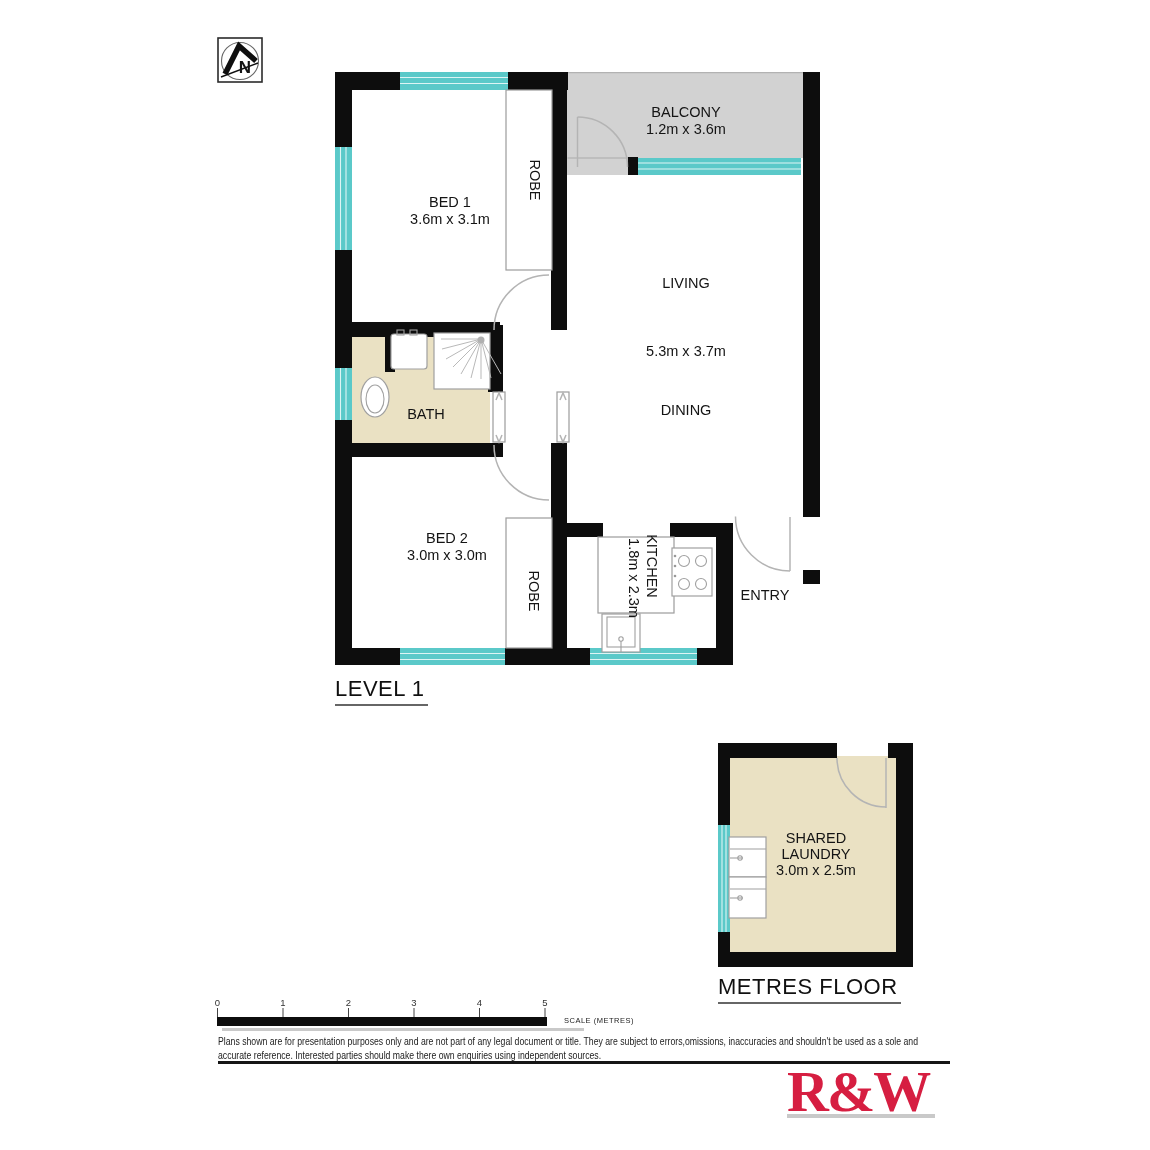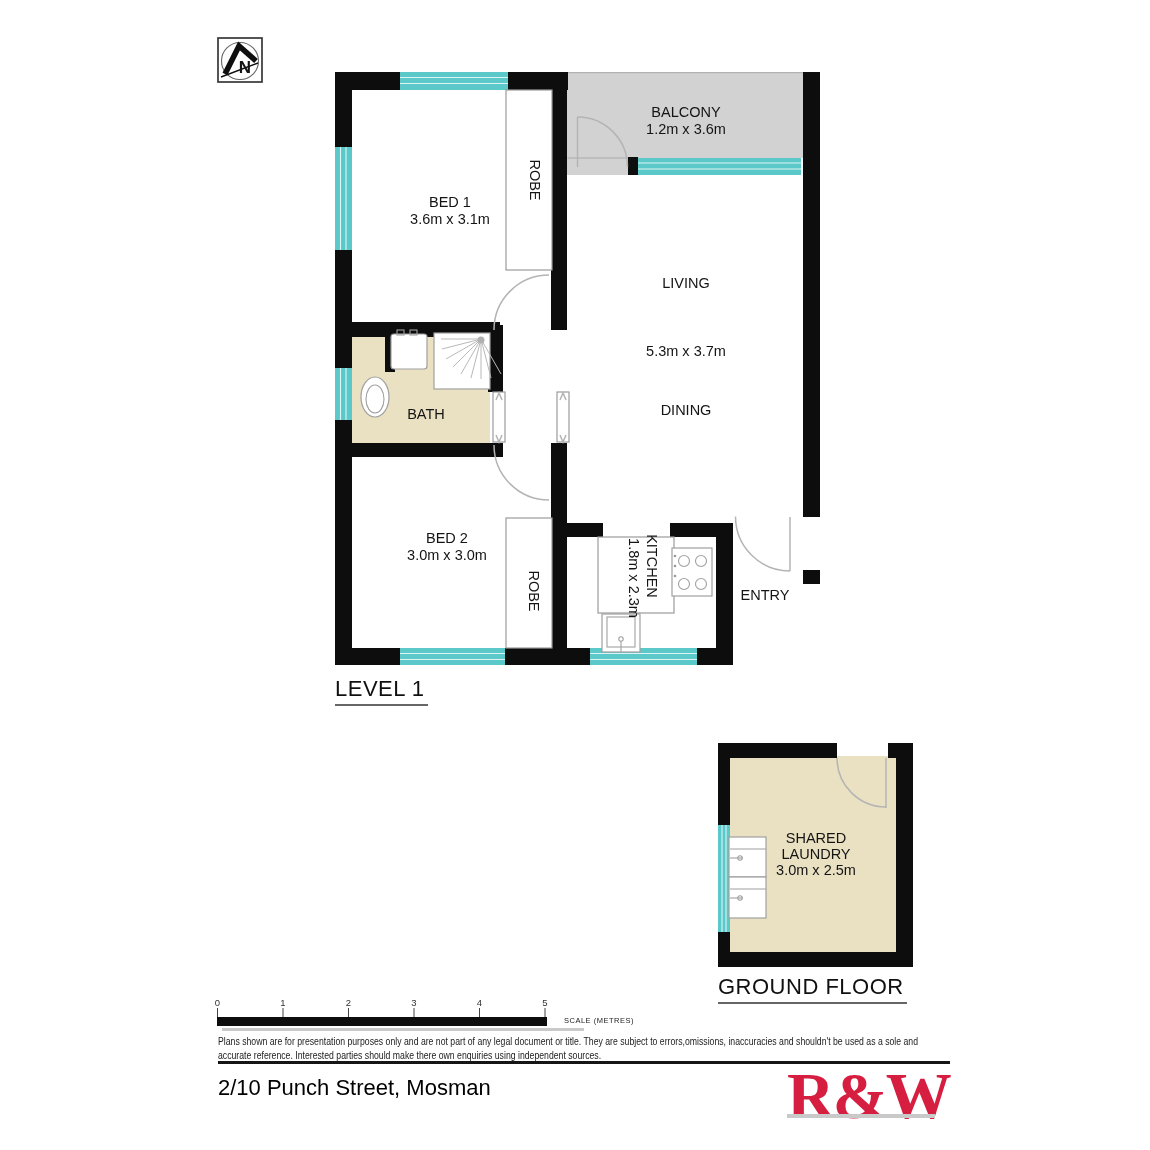--- a/index.html
+++ b/index.html
@@ -18,21 +18,21 @@
   .fan{stroke:#b9b9b9;stroke-width:1;}
   .edge{stroke:#aaaaaa;stroke-width:1;}
   .lbl{font:14.5px "Liberation Sans",sans-serif;fill:#141414;text-anchor:middle;}
   .plan-title{position:absolute;display:inline-block;font-size:22px;letter-spacing:.5px;
               color:#101010;border-bottom:2px solid #666;padding:0 3px 2px 0;}
   .disc{position:absolute;white-space:nowrap;font-size:11px;color:#222;
         transform:scaleX(.79);transform-origin:0 0;}
   .rule{position:absolute;left:218px;top:1061px;width:732px;height:3px;background:#151515;}
   .address{position:absolute;left:218px;top:1075px;font-size:22px;color:#000;}
   .logo{position:absolute;left:787px;top:1063px;font-family:"Liberation Serif",serif;
-        font-weight:bold;font-size:66px;line-height:1;letter-spacing:-2px;
+        font-weight:bold;font-size:58px;line-height:1;letter-spacing:-2px;
         color:var(--logo-red,#d61e41);}
   .logo-under{position:absolute;left:787px;top:1114px;width:148px;height:4px;
         background:var(--shadow-grey,#c9c9c9);}
   .sc-num{font:9.5px "Liberation Sans",sans-serif;fill:#333;text-anchor:middle;}
   .sc-lbl{font:7.5px "Liberation Sans",sans-serif;fill:#222;letter-spacing:.5px;}
 </style>
 </head>
 <body>
 
 <div class="canvas">
@@ -186,21 +186,21 @@
         <circle class="fixn" cx="740" cy="858" r="2.2"></circle>
       <line class="fixn" x1="730" y1="898" x2="743" y2="898"></line>
         <circle class="fixn" cx="740" cy="898" r="2.2"></circle>
       <text class="lbl" x="816" y="843">SHARED</text>
       <text class="lbl" x="816" y="859">LAUNDRY</text>
       <text class="lbl" x="816" y="875">3.0m x 2.5m</text>
     </g>
   </svg>
 
   <div class="plan-title" style="left:335px;top:676px;">LEVEL 1</div>
-  <div class="plan-title" style="left:718px;top:974px;">GROUND FLOOR</div>
+  <div class="plan-title" style="left:718px;top:974px;">METRES FLOOR</div>
 
   <svg width="430" height="44" style="left:215px;top:995px;">
     <text class="sc-num" x="2.5" y="11">0</text>
     <text class="sc-num" x="68" y="11">1</text>
     <text class="sc-num" x="133.5" y="11">2</text>
     <text class="sc-num" x="199" y="11">3</text>
     <text class="sc-num" x="264.5" y="11">4</text>
     <text class="sc-num" x="330" y="11">5</text>
     <g stroke="#444" stroke-width="1">
       <line x1="2.5" y1="13" x2="2.5" y2="22"></line>
@@ -212,17 +212,16 @@
     </g>
     <rect x="2" y="22" width="330" height="9" fill="#0d0d0d"></rect>
     <rect x="7" y="33" width="362" height="3" fill="var(--shadow-grey,#cdcdcd)"></rect>
     <text class="sc-lbl" x="349" y="28">SCALE (METRES)</text>
   </svg>
 
   <div class="disc" style="left:218px;top:1035px;">Plans shown are for presentation purposes only and are not part of any legal document or title. They are subject to errors,omissions, inaccuracies and shouldn't be used as a sole and</div>
   <div class="disc" style="left:218px;top:1049px;">accurate reference. Interested parties should make there own enquiries using independent sources.</div>
 
   <div class="rule"></div>
-  <div class="address">2/10 Punch Street, Mosman</div>
   <div class="logo">R&amp;W</div>
   <div class="logo-under"></div>
 
 </div>
 
 </body></html>

